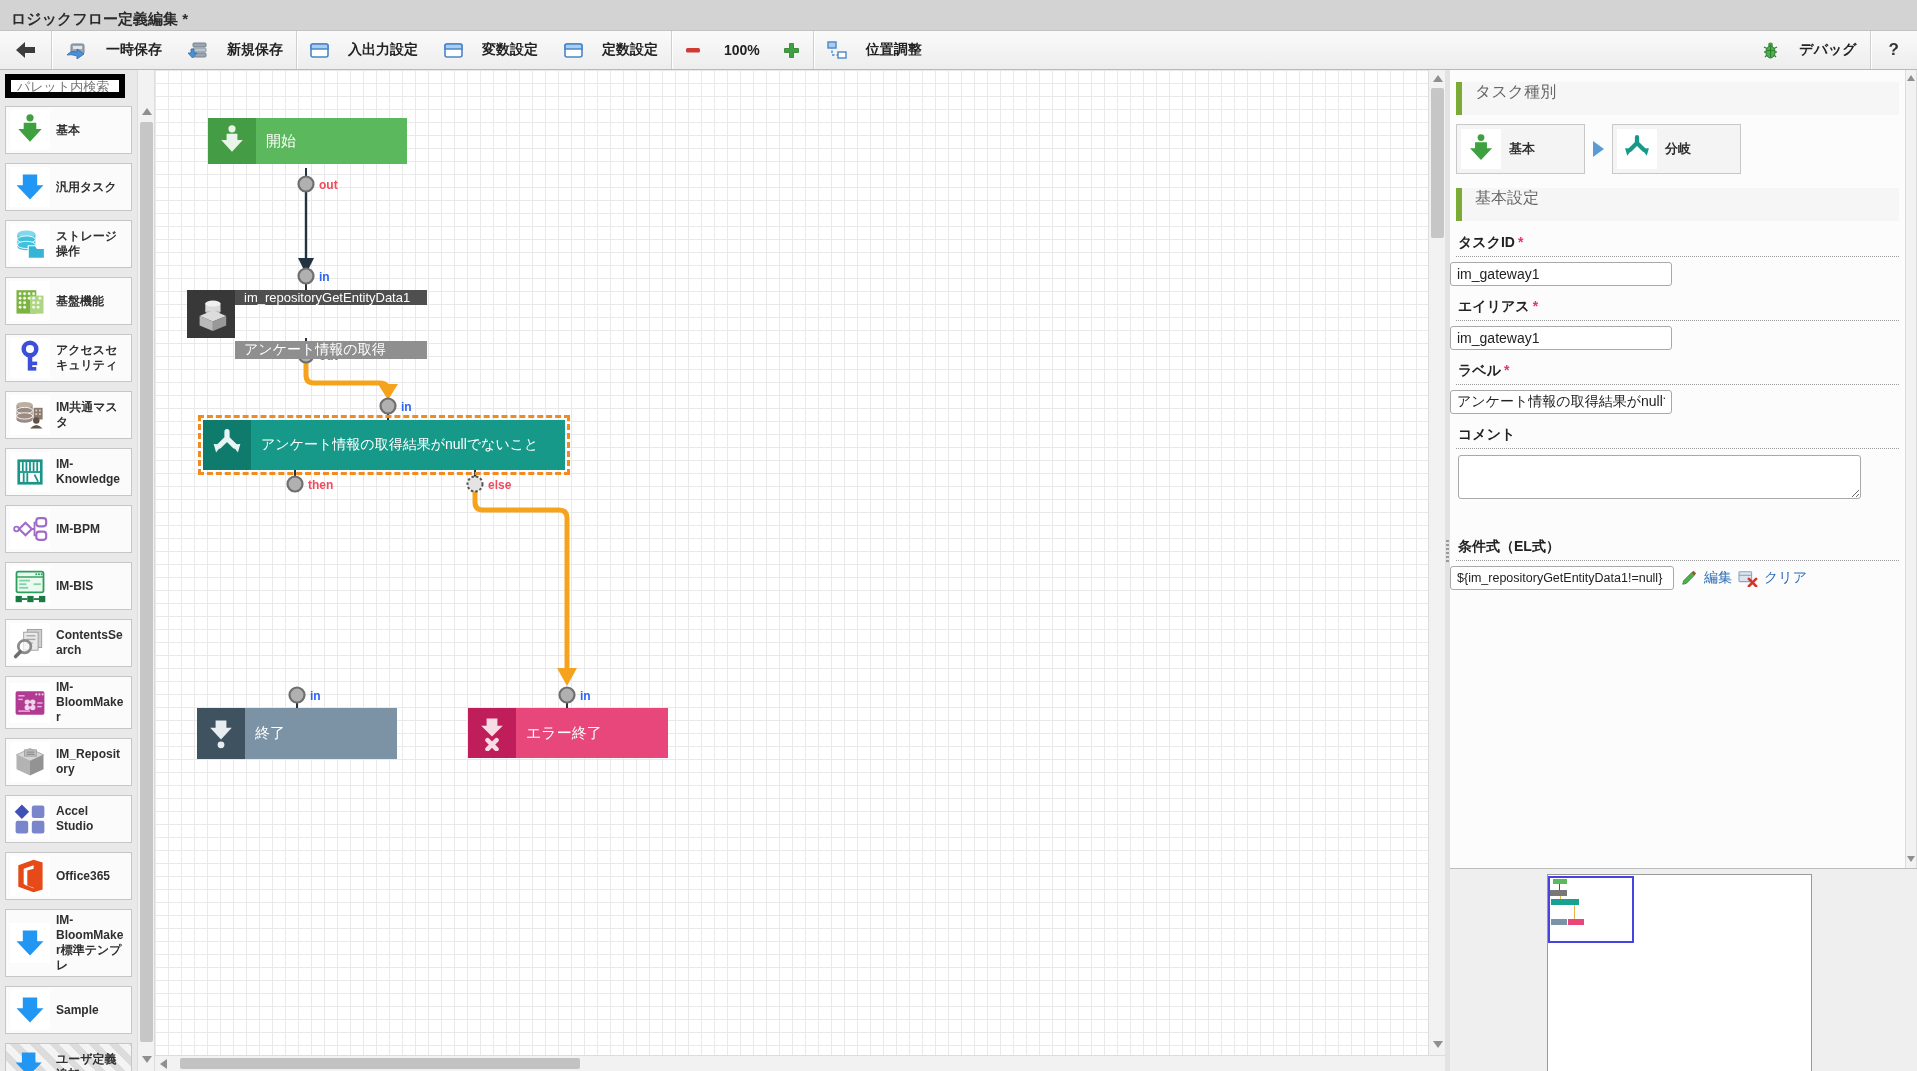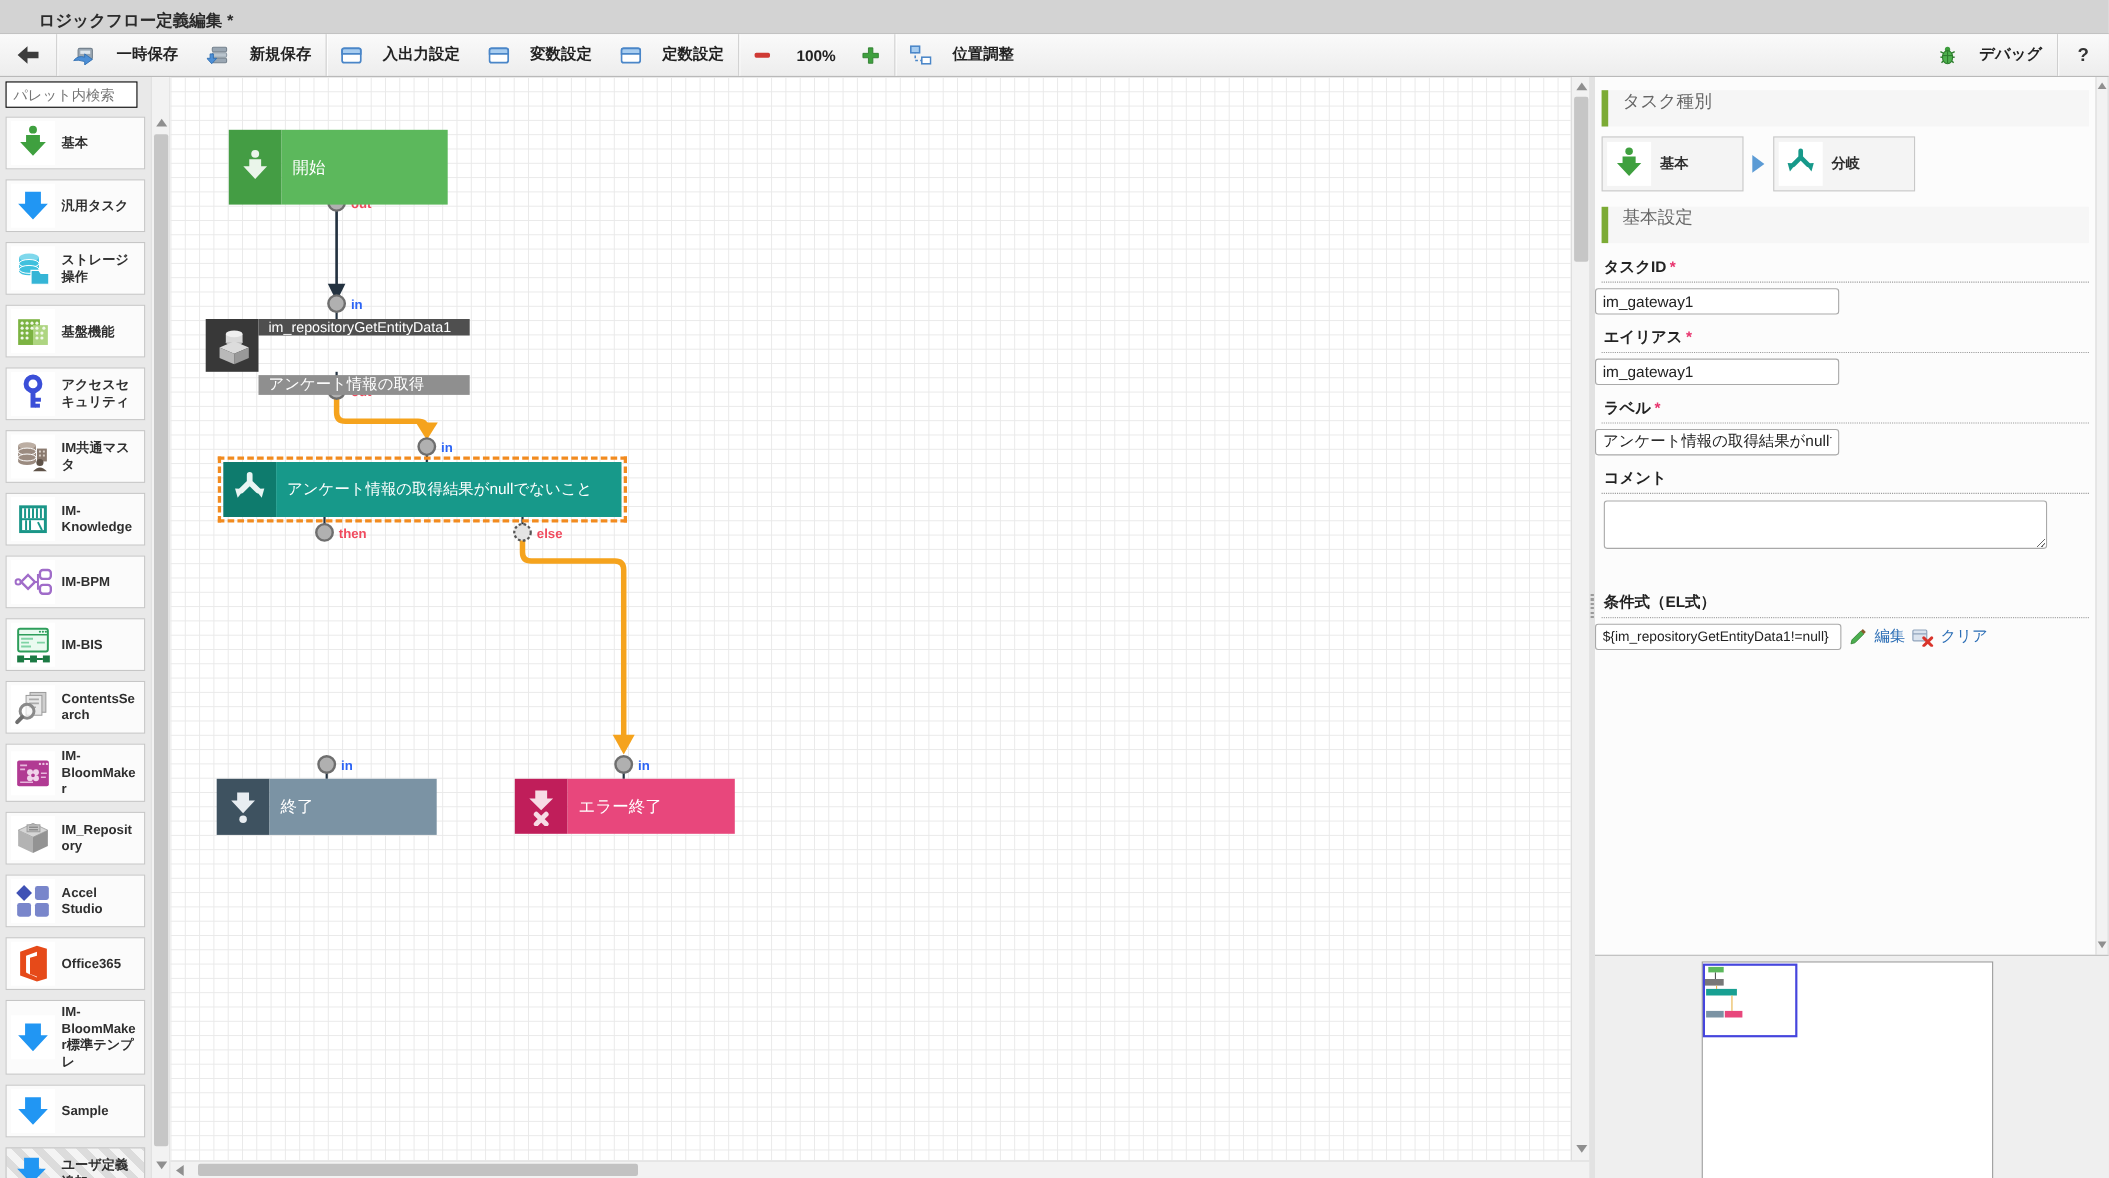--- a/index.html
+++ b/index.html
@@ -2,37 +2,37 @@
 <html><head>
 <meta charset="utf-8">
 <style>
   * { margin:0; padding:0; box-sizing:border-box; }
   html,body { width:1917px; height:1071px; overflow:hidden;
     font-family:"Liberation Sans","DejaVu Sans",sans-serif; background:#e9e9e9; }
 
   
   #titlebar { position:absolute; left:0; top:0; width:1917px; height:31px;
     background:#d3d3d3; border-bottom:1px solid #c2c2c2; }
-  #titlebar .t { position:absolute; left:11px; top:10px; font-size:15px; font-weight:700; color:#2b2b2b;margin-left:24px; }
+  #titlebar .t { position:absolute; left:11px; top:10px; font-size:15px; font-weight:700; color:#2b2b2b; }
 
   
   #toolbar { position:absolute; left:0; top:31px; width:1917px; height:39px;
     background:linear-gradient(#fafafa,#ededed); border-bottom:1px solid #b9b9b9;
     display:flex; align-items:center; }
   .tbtn { display:flex; align-items:center; gap:19px; padding:0 13px; height:39px;
     font-size:14px; font-weight:700; color:#222; cursor:pointer; }
   .tsep { width:1px; height:38px; background:#cfcfcf; box-shadow:1px 0 0 #fff; }
   .tspacer { flex:1; }
   .zoomtxt { font-size:14px; font-weight:700; color:#222; padding:0 10px; }
 
   
   #palette { position:absolute; left:0; top:70px; width:137px; height:1001px;
     background:#e9e9e9; overflow:hidden; }
   #palette-search { position:absolute; left:5px; top:4px; width:120px; height:24px;
-    border:1px solid #000000; background:#fff; font-size:13px; padding:2px 6px; color:#333; }
+    border:6px solid #000000; background:#fff; font-size:13px; padding:2px 6px; color:#333; }
   .pal-list { position:absolute; left:5px; top:36px; width:127px; display:flex; flex-direction:column; gap:9px; }
   .pal-item { background:#fbfbfb; border:1px solid #c6c6c6; min-height:47px;
     display:flex; align-items:center; gap:6px; padding:3px 4px; cursor:pointer; }
   .pal-item.striped { background:repeating-linear-gradient(45deg,#f4f4f4 0 7px,#dcdcdc 7px 14px); }
   .pal-ico { width:40px; height:40px; background:#fff; flex:0 0 40px; display:flex;
     align-items:center; justify-content:center; }
   .pal-item.striped .pal-ico { background:transparent; }
   .pal-lbl { font-size:12px; font-weight:700; color:#2f2f2f; line-height:1.25;
     width:74px; overflow-wrap:anywhere; }
 
@@ -49,21 +49,21 @@
   
   #canvas { position:absolute; left:155px; top:70px; width:1273px; height:985px; background:#fff;
     background-image:linear-gradient(to right,#e9e9e9 1px,transparent 1px),
                      linear-gradient(to bottom,#e9e9e9 1px,transparent 1px);
     background-size:13px 13px; overflow:hidden; }
   #edges { position:absolute; left:0; top:0; }
 
   .flow-node { position:absolute; display:flex; color:#fff; cursor:pointer; }
   .fn-ico { width:48px; flex:0 0 48px; display:flex; align-items:center; justify-content:center; }
   .fn-body { flex:1; display:flex; align-items:center; padding-left:10px; font-size:15px; }
-  #node-start  { left:53px; top:48px; width:199px; height:68px; }
+  #node-start  { left:53px; top:48px; width:199px; height:46px; }
   #node-start .fn-ico { background:#449d44; } #node-start .fn-body { background:#5cb85c; }
   #node-task { left:32px; top:220px; width:240px; height:48px; }
   #node-task .fn-ico { background:#383838; }
   #node-task .fn-col { flex:1; display:flex; flex-direction:column;gap:36px; }
   #node-task .fn-r1 { height:24px; background:#4f4f4f; font-size:13px; display:flex; align-items:center; padding-left:9px; }
   #node-task .fn-r2 { height:24px; background:#8f8f8f; font-size:14px; display:flex; align-items:center; padding-left:9px; }
   #node-gateway { left:48px; top:350px; width:362px; height:50px; outline:3px dashed #f28b1f; outline-offset:2px; }
   #node-gateway .fn-ico { background:#0e7b6d; } #node-gateway .fn-body { background:#17998a; font-size:14px; }
   #node-end { left:42px; top:638px; width:200px; height:51px; }
   #node-end .fn-ico { background:#3e5260; } #node-end .fn-body { background:#7b93a4; }

